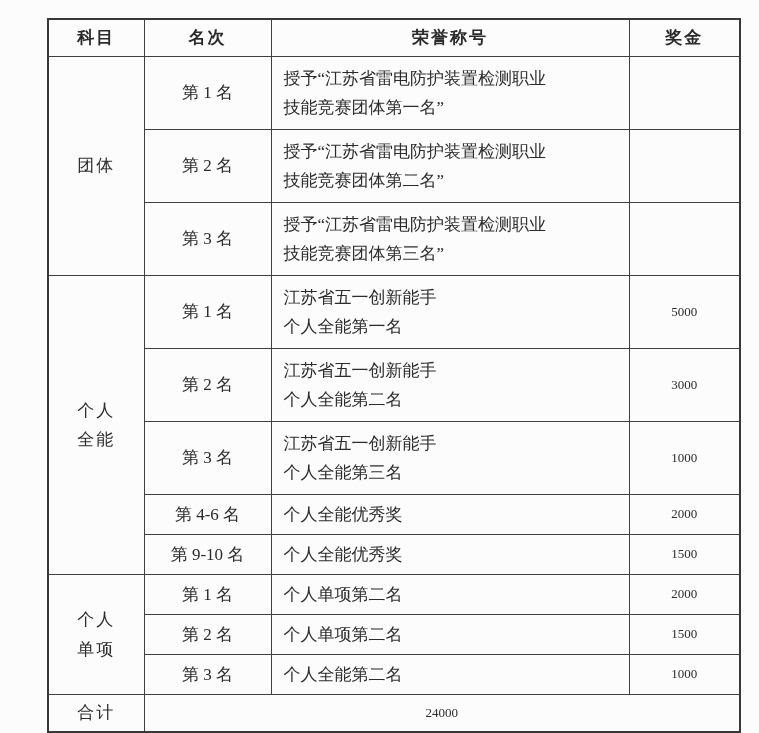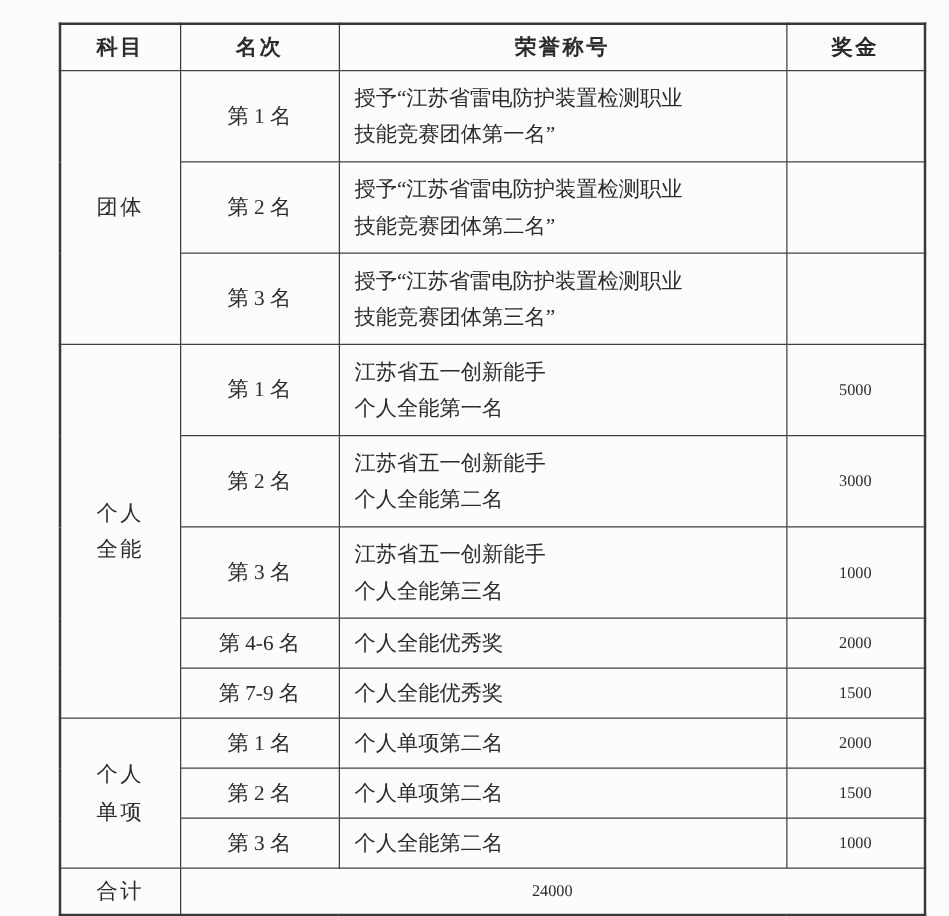--- a/index.html
+++ b/index.html
@@ -127,21 +127,21 @@
       <td class="honor">江苏省五一创新能手
 个人全能第三名</td>
       <td class="prize">1000</td>
     </tr>
     <tr class="short">
       <td class="rank">第 4-6 名</td>
       <td class="honor">个人全能优秀奖</td>
       <td class="prize">2000</td>
     </tr>
     <tr class="short">
-      <td class="rank">第 7-9 名</td>
+      <td class="rank">第 9-10 名</td>
       <td class="honor">个人全能优秀奖</td>
       <td class="prize">1500</td>
     </tr>
 
     <tr class="short">
       <td class="subject" rowspan="3">个人
 单项</td>
       <td class="rank">第 1 名</td>
       <td class="honor">个人单项第二名</td>
       <td class="prize">2000</td>

